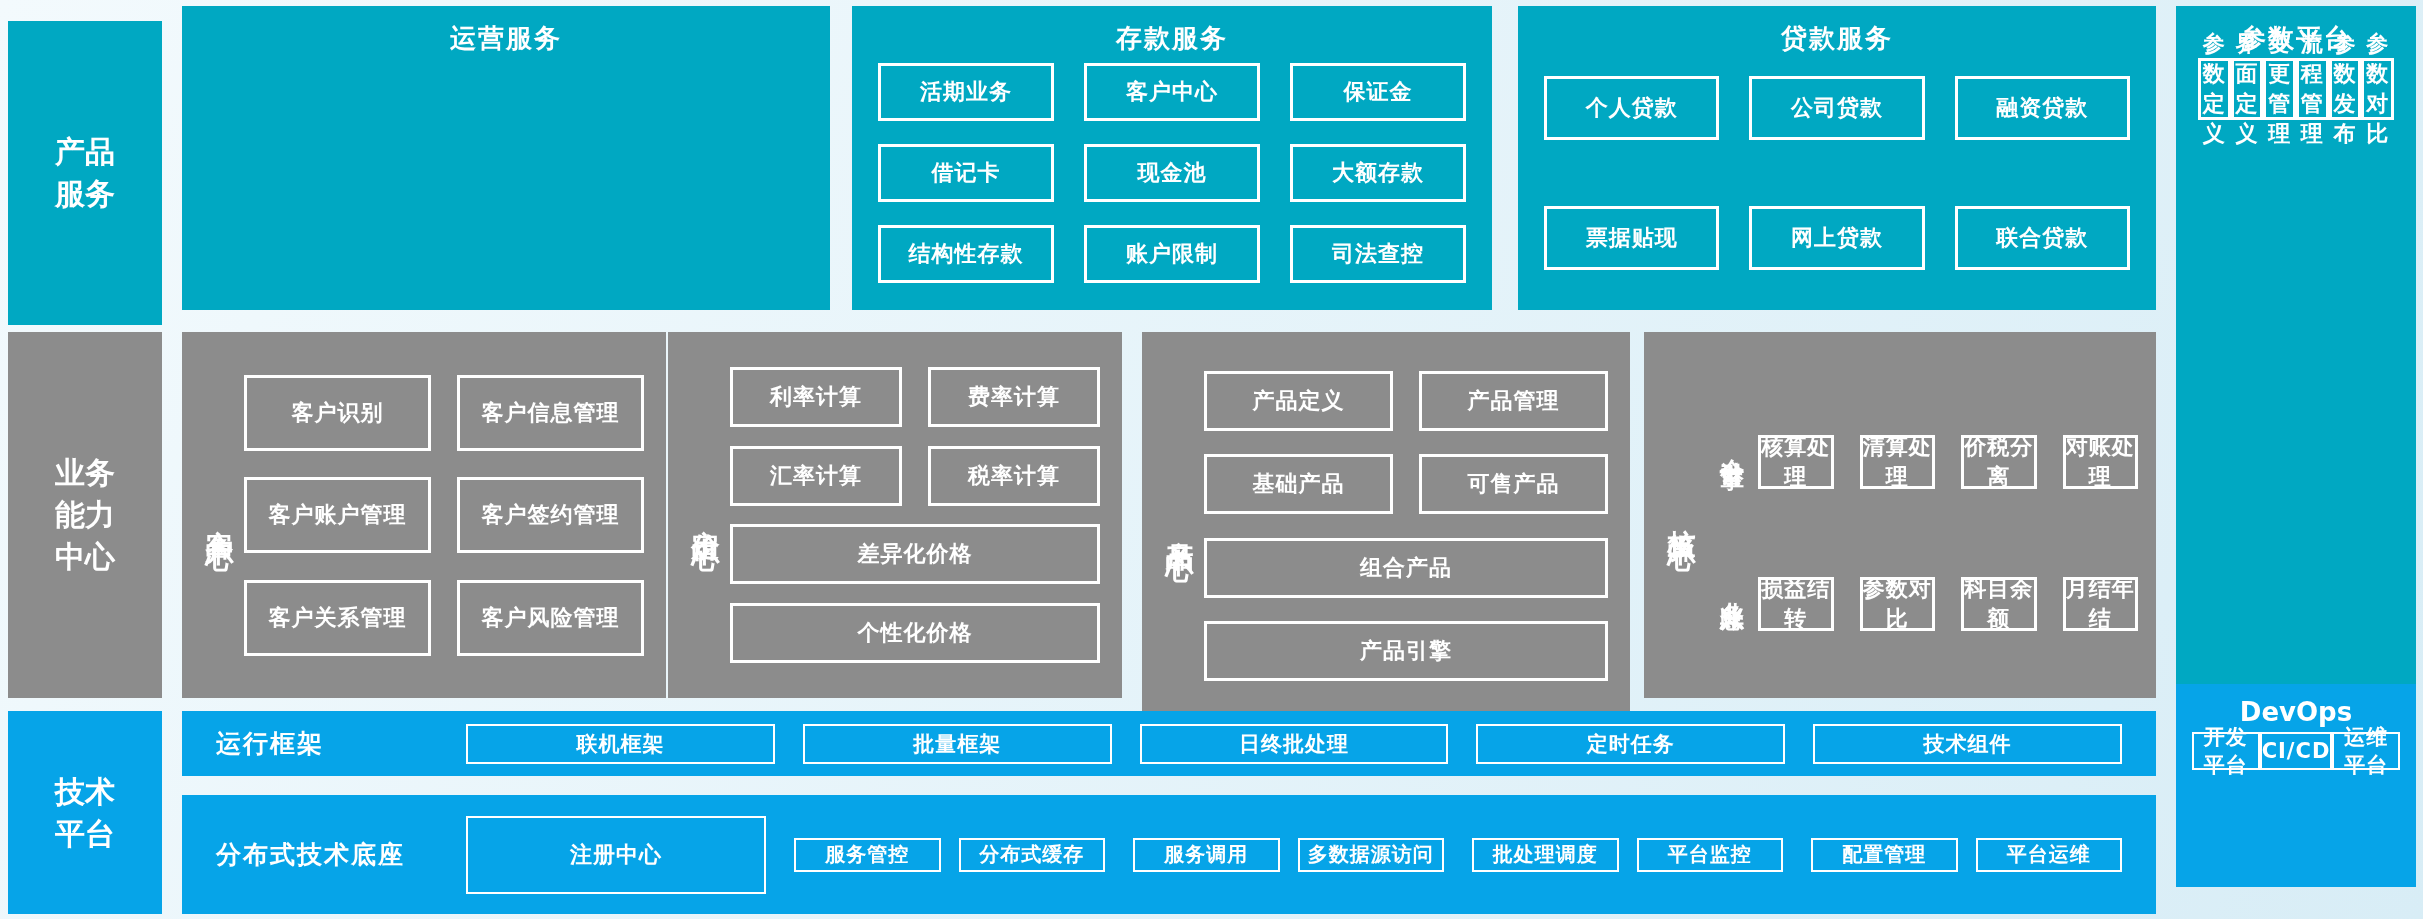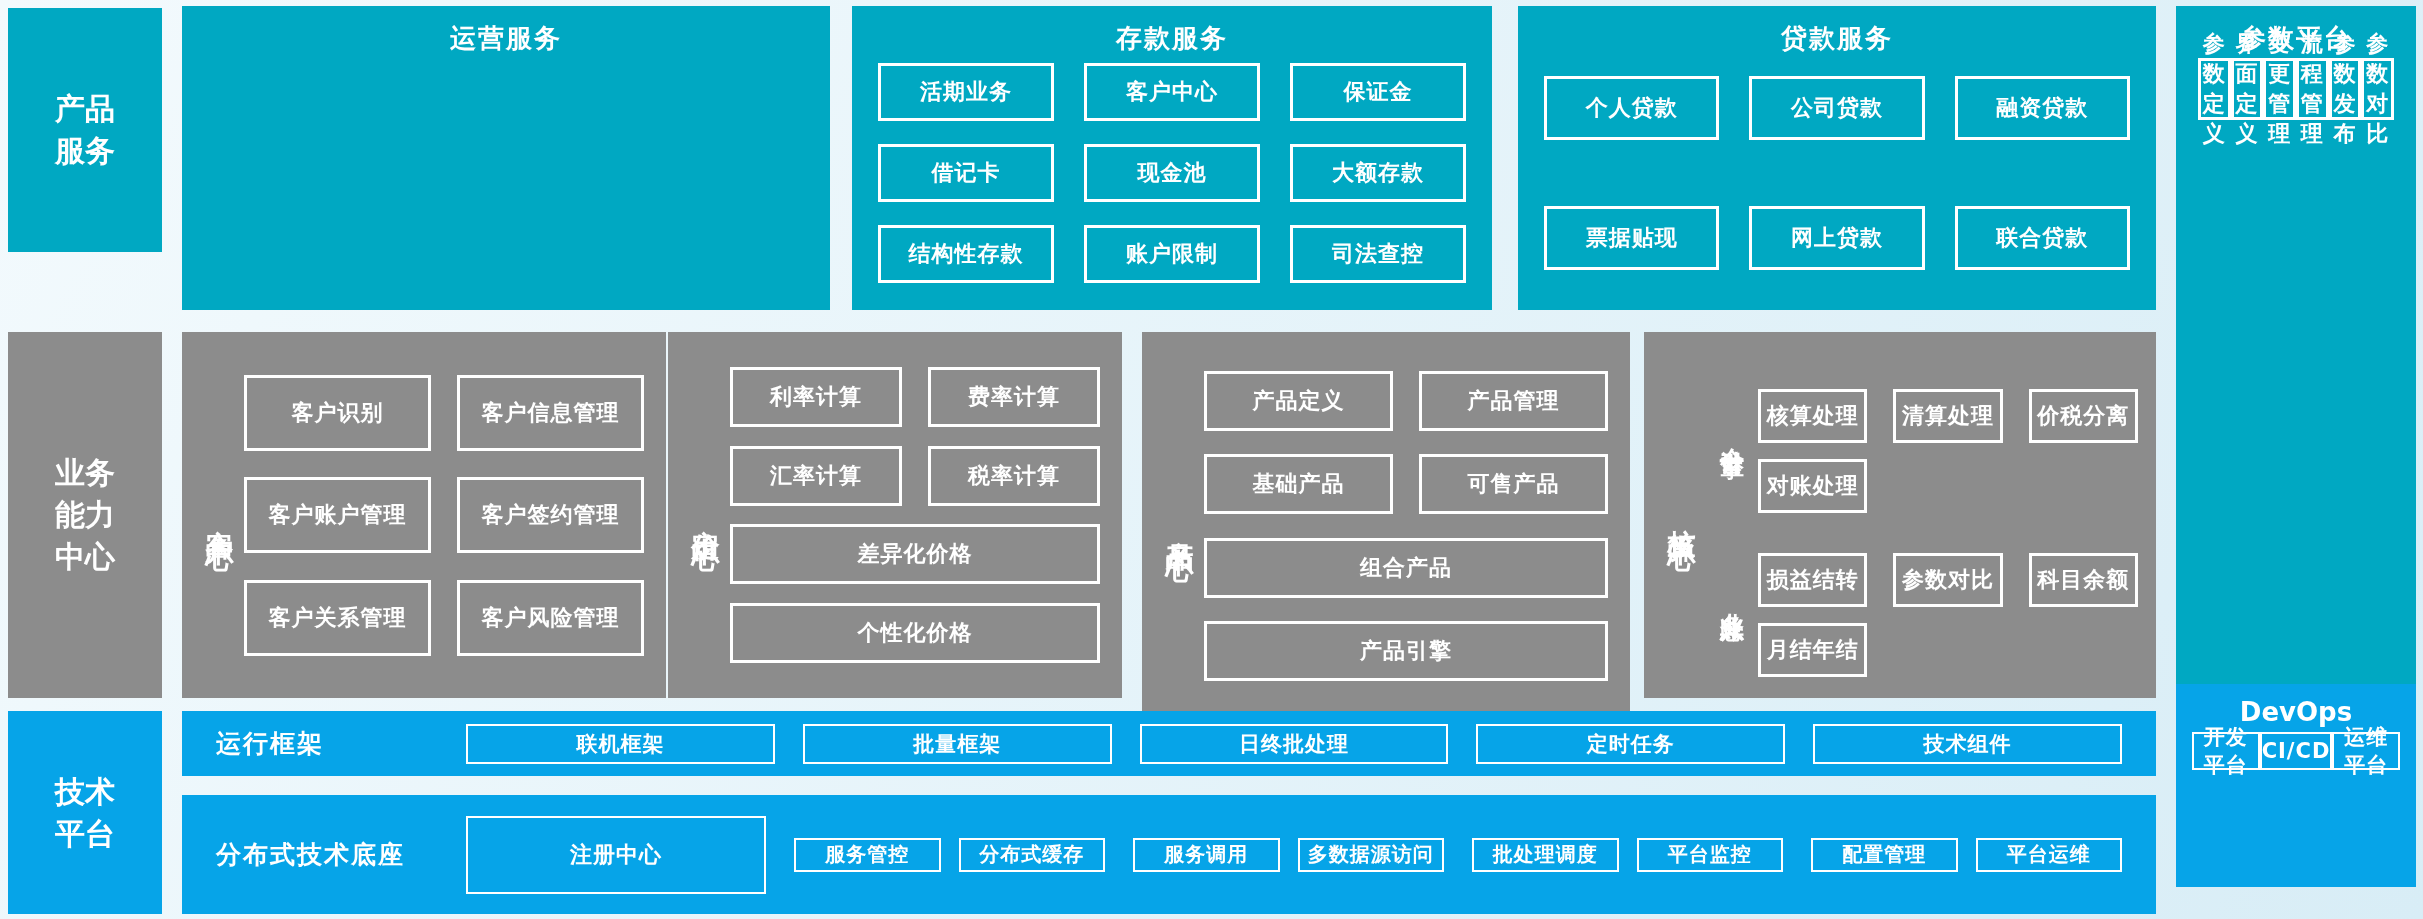--- a/index.html
+++ b/index.html
@@ -59,21 +59,21 @@
     padding:0 6px;letter-spacing:4px;
   }
   .center-grid{flex:1;display:grid;grid-template-columns:1fr 1fr;column-gap:26px;align-content:space-evenly;}
   .flat{display:contents;}
   #ctr-customer{--cell-h:76px;}
   #ctr-pricing,#ctr-product{--cell-h:60px;}
   #ctr-accounting{--cell-h:54px;padding-right:18px;}
   .groups{flex:1;display:flex;flex-direction:column;justify-content:space-evenly;}
   .group{display:flex;}
   .group .vlabel{font-size:24px;padding:0 10px;letter-spacing:2px;}
-  .group-grid{flex:1;display:grid;grid-template-columns:1fr 1fr 1fr;column-gap:26px;row-gap:16px;align-content:center;margin-top:36px;}
+  .group-grid{flex:1;display:grid;grid-template-columns:1fr 1fr 1fr 1fr;column-gap:26px;row-gap:16px;align-content:center;margin-top:36px;}
 
   
   .hrow{display:flex;align-items:center;padding:0 34px;}
   .hrow-label{flex:0 0 250px;font-size:25px;font-weight:700;letter-spacing:2px;}
   .hrow-items{flex:1;display:flex;gap:28px;align-items:center;}
   .hrow-items .cell{flex:1;border-width:2px;font-size:21px;}
   #row-runtime{--cell-h:40px;}
   #row-distributed .registry{
     flex:0 0 300px;height:78px;border:2px solid #fff;margin-right:28px;
     display:flex;align-items:center;justify-content:center;
@@ -85,21 +85,21 @@
 
   #sec-devops{--cell-h:38px;padding:8px 16px 14px;}
   #sec-devops .sec-title{flex:0 0 40px;letter-spacing:0;}
   #sec-devops .cell{border-width:2px;font-size:21px;}
 </style>
 </head>
 <body>
 
 <div class="canvas">
 
-  <div class="band teal side-label" style="left:8px;top:8px;width:154px;height:244px;">产品
+  <div class="band teal side-label" style="left:8px;top:21px;width:154px;height:304px;">产品
 服务</div>
 
   <div class="band teal sec" id="sec-operations" style="left:182px;top:6px;width:648px;height:304px;">
     <div class="sec-title">运营服务</div>
   </div>
 
   <div class="band teal sec" id="sec-deposits" style="left:852px;top:6px;width:640px;height:304px;">
     <div class="sec-title">存款服务</div>
     <div class="grid grid3">
         <div class="cell">活期业务</div>

